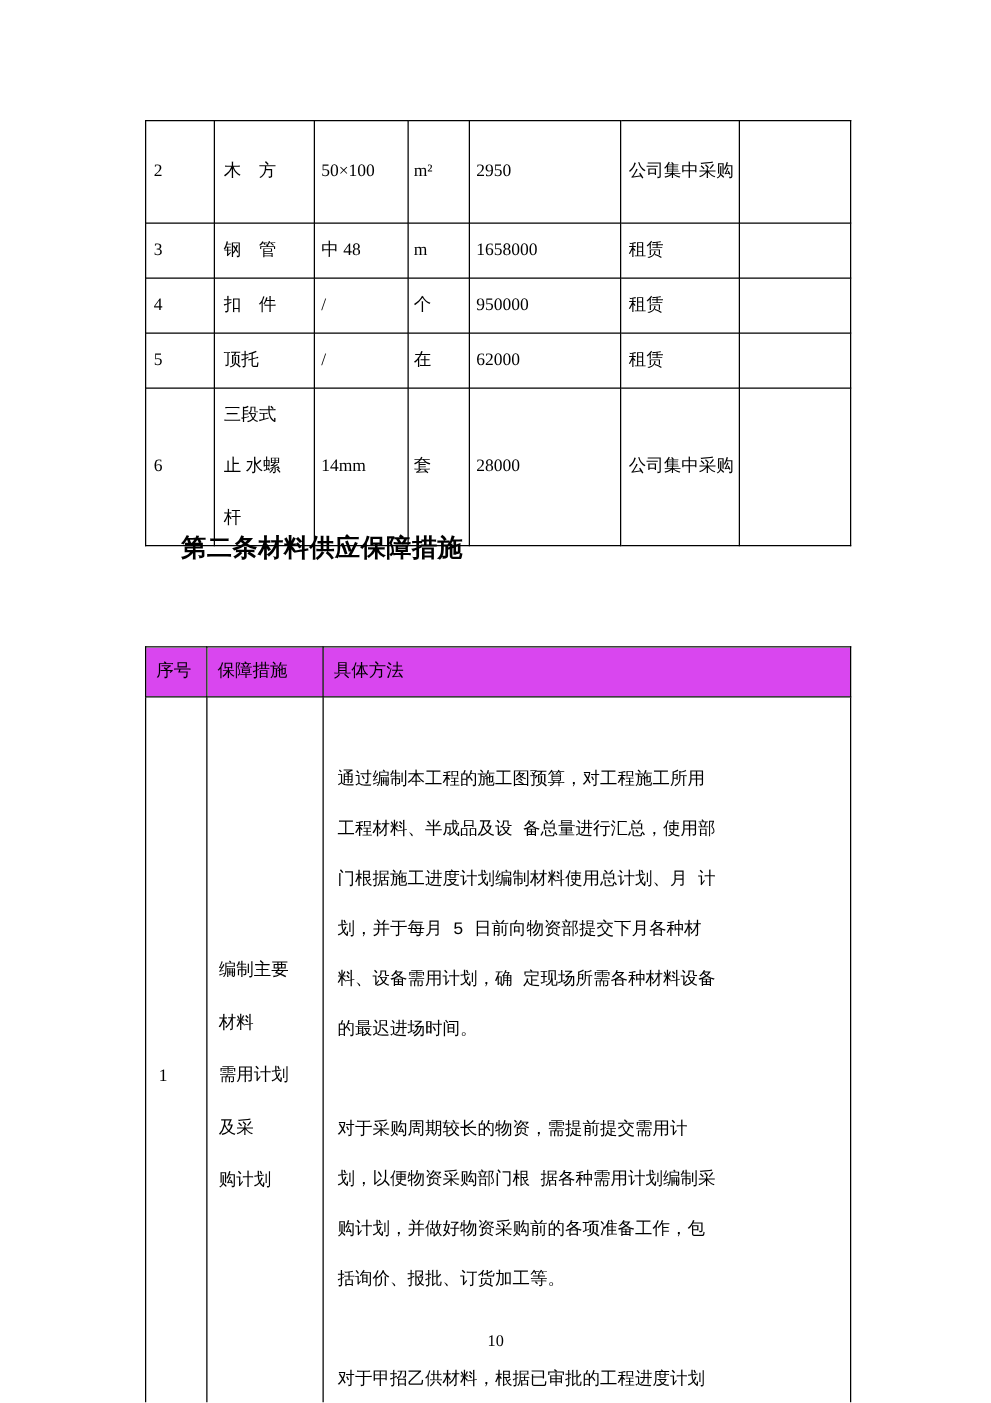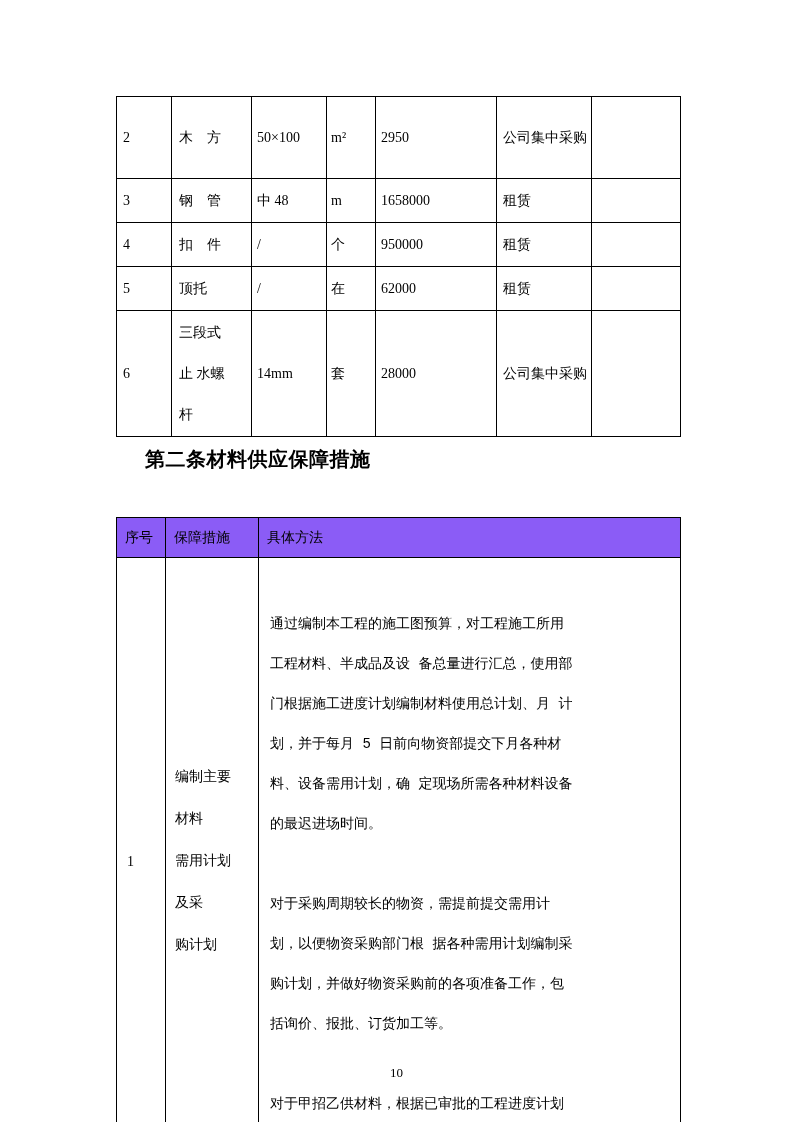--- a/index.html
+++ b/index.html
@@ -34,31 +34,31 @@
   #materials-table td.c-name   { padding-left: 7px; }
   #materials-table td.c-spec   { padding-left: 5px; }
   #materials-table td.c-unit   { padding-left: 4px; margin-left: 19px; }
   #materials-table td.c-qty    { padding-left: 5px; }
   #materials-table td.c-source { padding-left: 6px; }
 
   
   .section-heading {
     position: absolute;
     left: 145px;
-    top: 446px;
+    top: 426px;
     font-size: 20px;
     font-weight: 700;
     line-height: 26px;
     letter-spacing: 0.5px;
   }
 
   
   #measures-table { left: 116px; top: 517px; width: 564px; }
   #measures-table td.h-cell {
-    background: #8b5cf6;
+    background: #d946ef;
     padding-left: 8px;
     line-height: 22px;
   }
   #measures-table td.c-no      { padding-left: 10px; vertical-align: middle; }
   #measures-table td.c-measure { padding-left: 9px;  vertical-align: middle; line-height: 42px; }
   #measures-table td.c-method  {
     padding: 6px 10px 0 11px;
     vertical-align: top;
     line-height: 40px;
     text-align: left;

